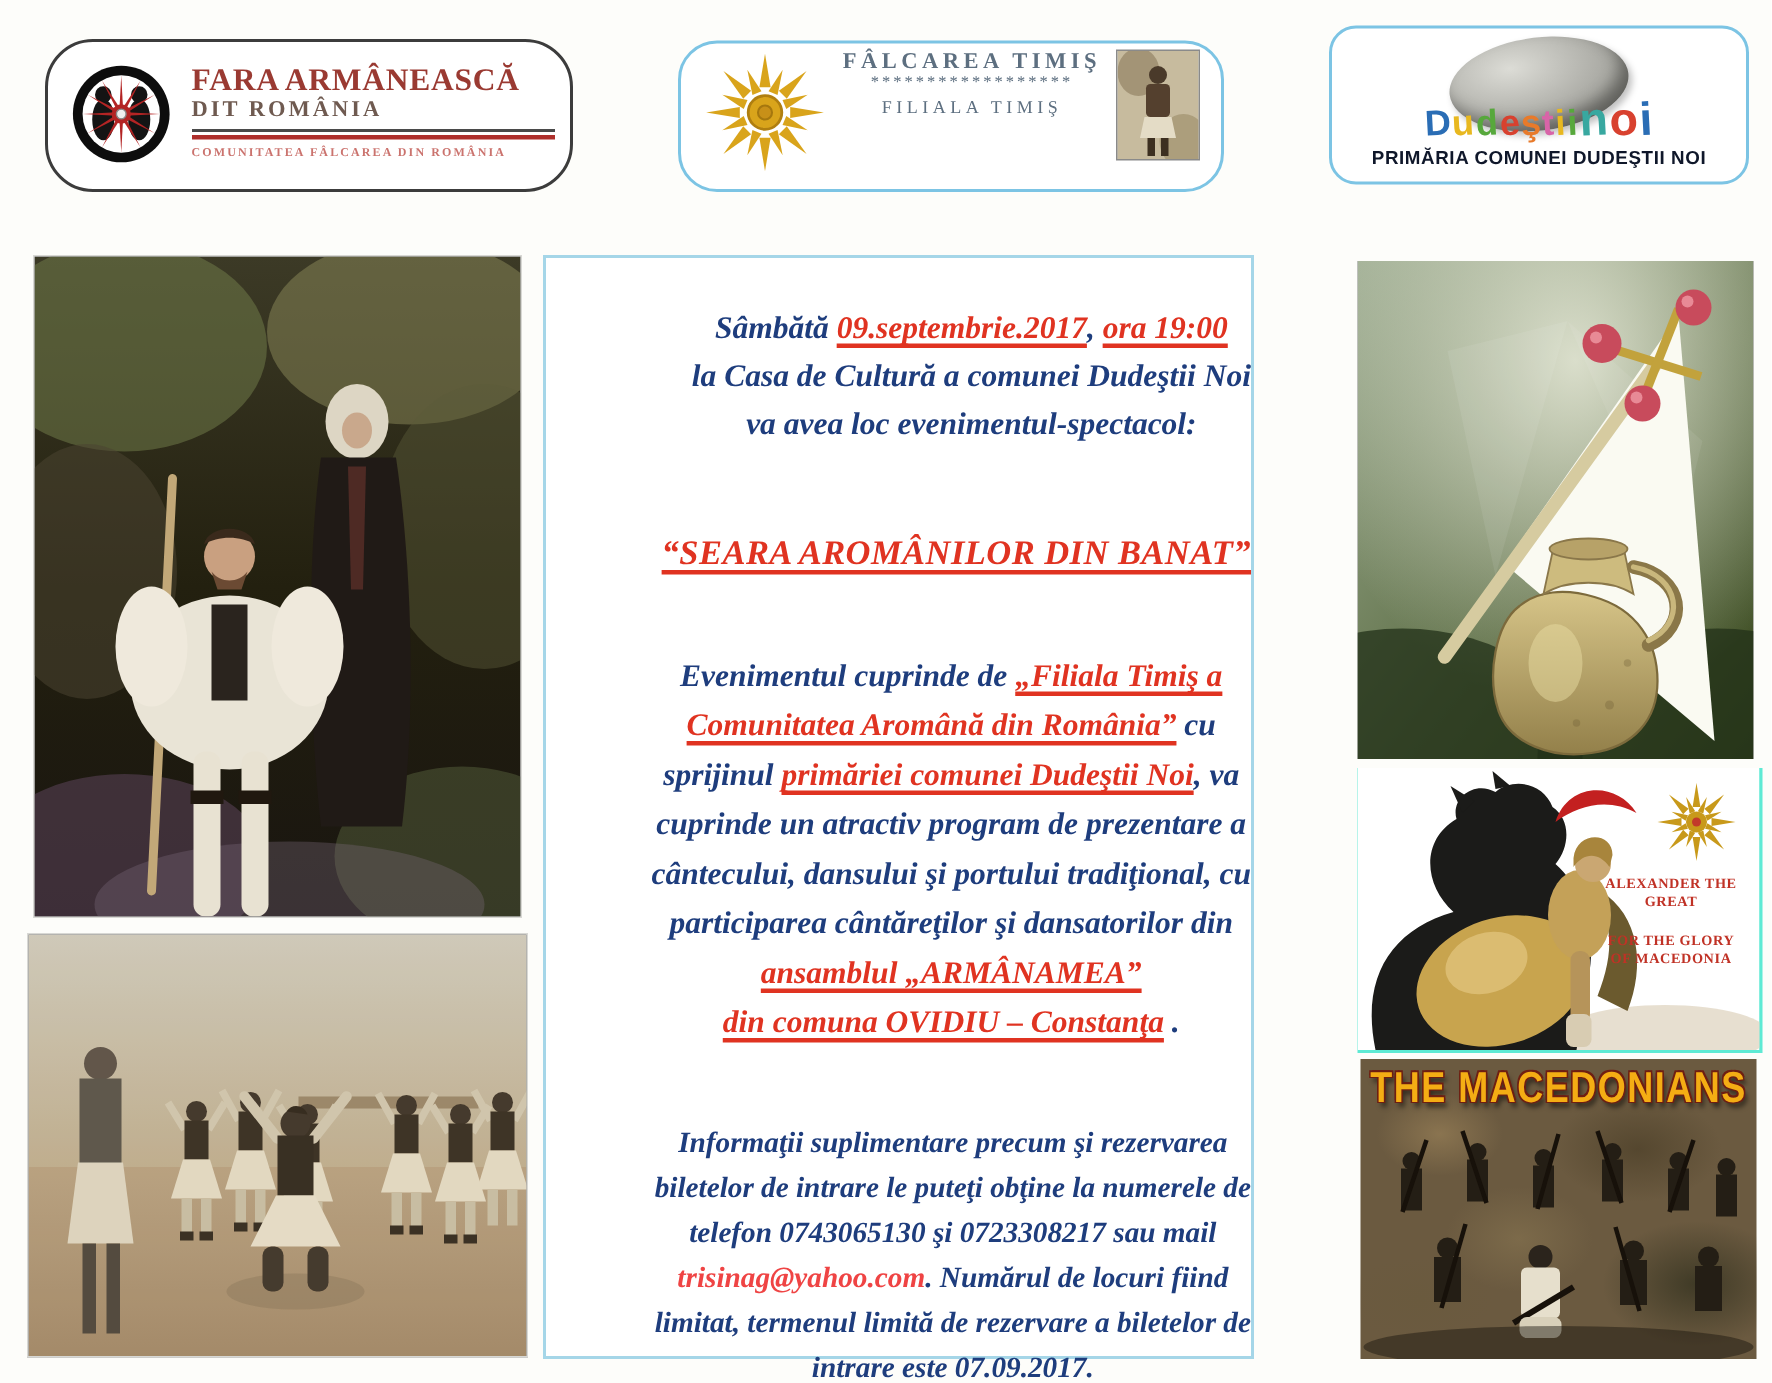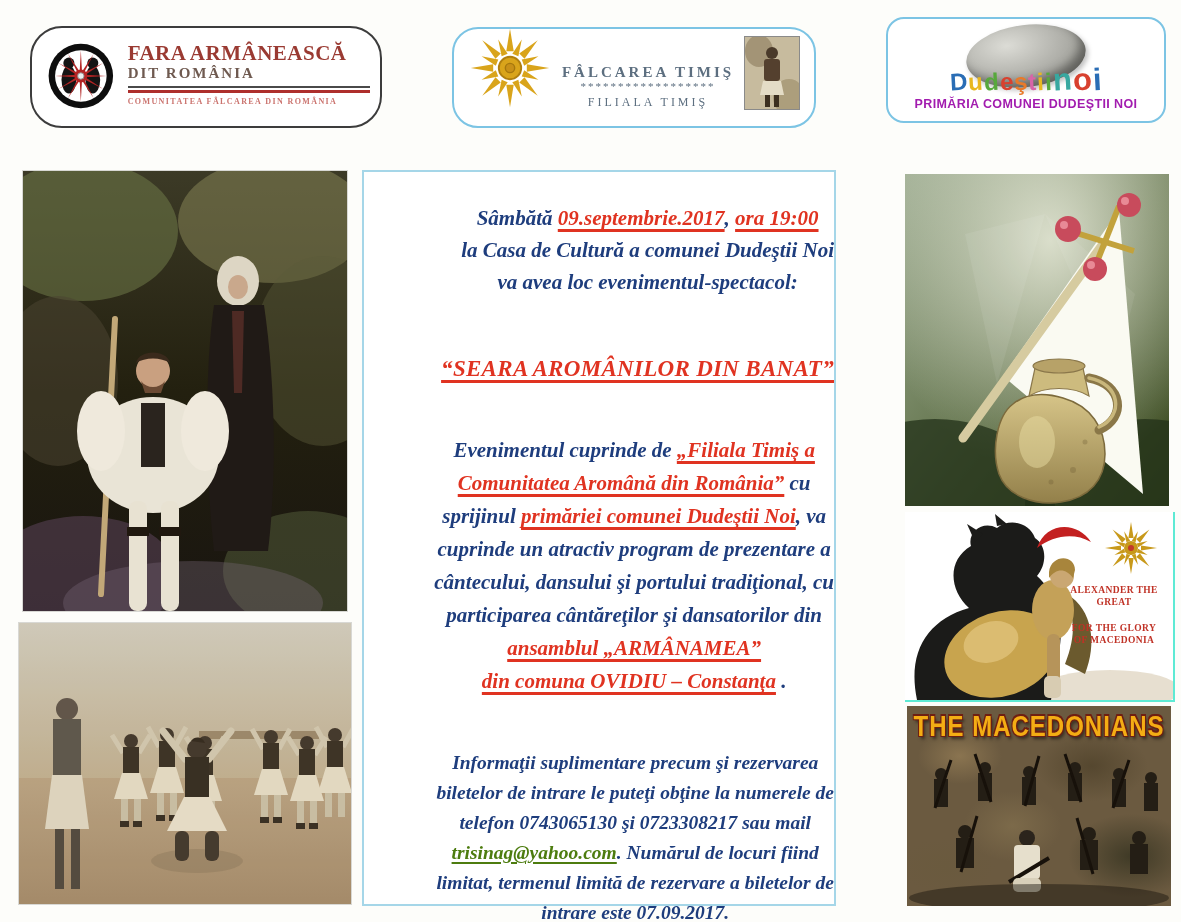--- a/index.html
+++ b/index.html
@@ -12,40 +12,40 @@
   #logoL{left:30px;top:26px;width:352px;height:102px;border:2px solid #3c3c3c;border-radius:32px;}
   #logoL .inner{display:flex;align-items:flex-start;padding:10px 10px 0 12px;}
   #logoL .txt{margin-left:10px;margin-top:4px;width:250px;}
   .fara-title{font-weight:bold;font-size:21px;color:#9a3a32;letter-spacing:.5px;line-height:22px;}
   .fara-sub{font-weight:bold;font-size:15px;color:#6f5a50;letter-spacing:2px;line-height:18px;}
   .rule-dark{height:2px;background:#4a4a4a;margin-top:4px;}
   .rule-red{height:3px;background:#ae2f2c;margin-top:2px;}
   .fara-tag{margin-top:4px;font-size:8px;color:#c25b55;letter-spacing:1.4px;opacity:.85;font-weight:bold;}
 
   #logoC{left:452px;top:27px;width:364px;height:101px;border:2px solid #7cc4e4;border-radius:26px;}
-  #logoC .inner{display:flex;align-items:flex-end;height:100%;padding:16px 14px;box-sizing:border-box;}
+  #logoC .inner{display:flex;align-items:flex-start;height:100%;padding:4px 14px;box-sizing:border-box;}
   #logoC .txt{flex:1;text-align:center;color:#5d6f80;}
   .falcarea{font-size:15px;letter-spacing:3px;font-weight:bold;}
   .stars-row{font-size:11px;letter-spacing:2px;line-height:10px;color:#5d6f80;}
   .filiala{font-size:12px;letter-spacing:3px;font-weight:normal;margin-top:4px;}
   .photo-chip{width:54px;height:72px;border:1px solid #8a8a8a;background:linear-gradient(#d8cfb6,#b3a282);position:relative;overflow:hidden;}
 
   #logoR{left:886px;top:17px;width:280px;height:106px;border:2px solid #7cc4e4;border-radius:18px;}
   #logoR .inner{display:flex;flex-direction:column;align-items:center;height:100%;box-sizing:border-box;padding-top:6px;}
   .pebble{width:120px;height:62px;border-radius:50%;transform:rotate(-7deg);
           background:radial-gradient(ellipse at 35% 30%, #dcdcd6, #a9a9a3 60%, #7b7b74);
           box-shadow:inset -5px -7px 10px rgba(0,0,0,.35), 2px 3px 5px rgba(0,0,0,.25);z-index:2;}
   .wordmark{margin-top:-20px;z-index:3;font-family:"Liberation Sans","DejaVu Sans",sans-serif;
             font-weight:bold;font-size:24px;letter-spacing:1px;line-height:26px;}
   .wordmark .seg{display:inline-block;transform:rotate(-3deg);}
   .c1{color:#2a6db5;} .c2{color:#e8b820;} .c3{color:#57a83c;} .c4{color:#d8412f;}
   .c5{color:#e87a2a;} .c6{color:#38a8a0;} .c7{color:#d864a8;}
   .big{font-size:31px;}
   .primaria{margin-top:2px;font-family:"Liberation Sans","DejaVu Sans",sans-serif;
-            font-weight:bold;font-size:12.5px;color:#a21caf;letter-spacing:.4px;}
+            font-weight:bold;font-size:12.5px;color:#0f172a;letter-spacing:.4px;}
 
   
   .photo{border:1px solid #d8d8d4;box-sizing:border-box;overflow:hidden;background:#888;}
   #photo1{left:22px;top:170px;width:326px;height:442px;}
   #photo2{left:18px;top:622px;width:334px;height:283px;}
   #art1{left:905px;top:174px;width:264px;height:332px;border:none;}
   #art2{left:905px;top:512px;width:270px;height:190px;background:#5eead4;border:none;}
   #art3{left:907px;top:706px;width:264px;height:200px;border:none;
      background:
       radial-gradient(60px 40px at 20% 25%, #8a7450 0%, rgba(0,0,0,0) 70%),
@@ -68,21 +68,21 @@
      font-weight:bold;font-style:italic;text-align:center;gap:34px;}
   .line{white-space:nowrap;}
   .intro .line{font-size:21px;line-height:32px;}
   .title-line{font-size:23px;line-height:30px;margin:22px 0 16px 0;letter-spacing:.3px;}
   .body-blk .line{font-size:21px;line-height:33px;}
   .info-blk{margin-top:16px;}
   .info-blk .line{font-size:19.5px;line-height:30px;}
   .closing-line{font-size:22px;margin-top:28px;}
   .seg{}
   .b{color:#1e3d7d;}
-  .bu{color:#4d7c0f;text-decoration:underline;text-decoration-thickness:2px;text-underline-offset:3px;}
+  .bu{color:#ef4444;text-decoration-thickness:2px;text-underline-offset:3px;}
   .ru{color:#e03321;text-decoration:underline;text-decoration-thickness:2.5px;text-underline-offset:4px;}
 </style>
 </head>
 <body>
 
 <div class="page">
 
   <div class="abs logo-box" id="logoL">
     <div class="inner">
       <svg width="76" height="76" viewBox="0 0 80 80">

